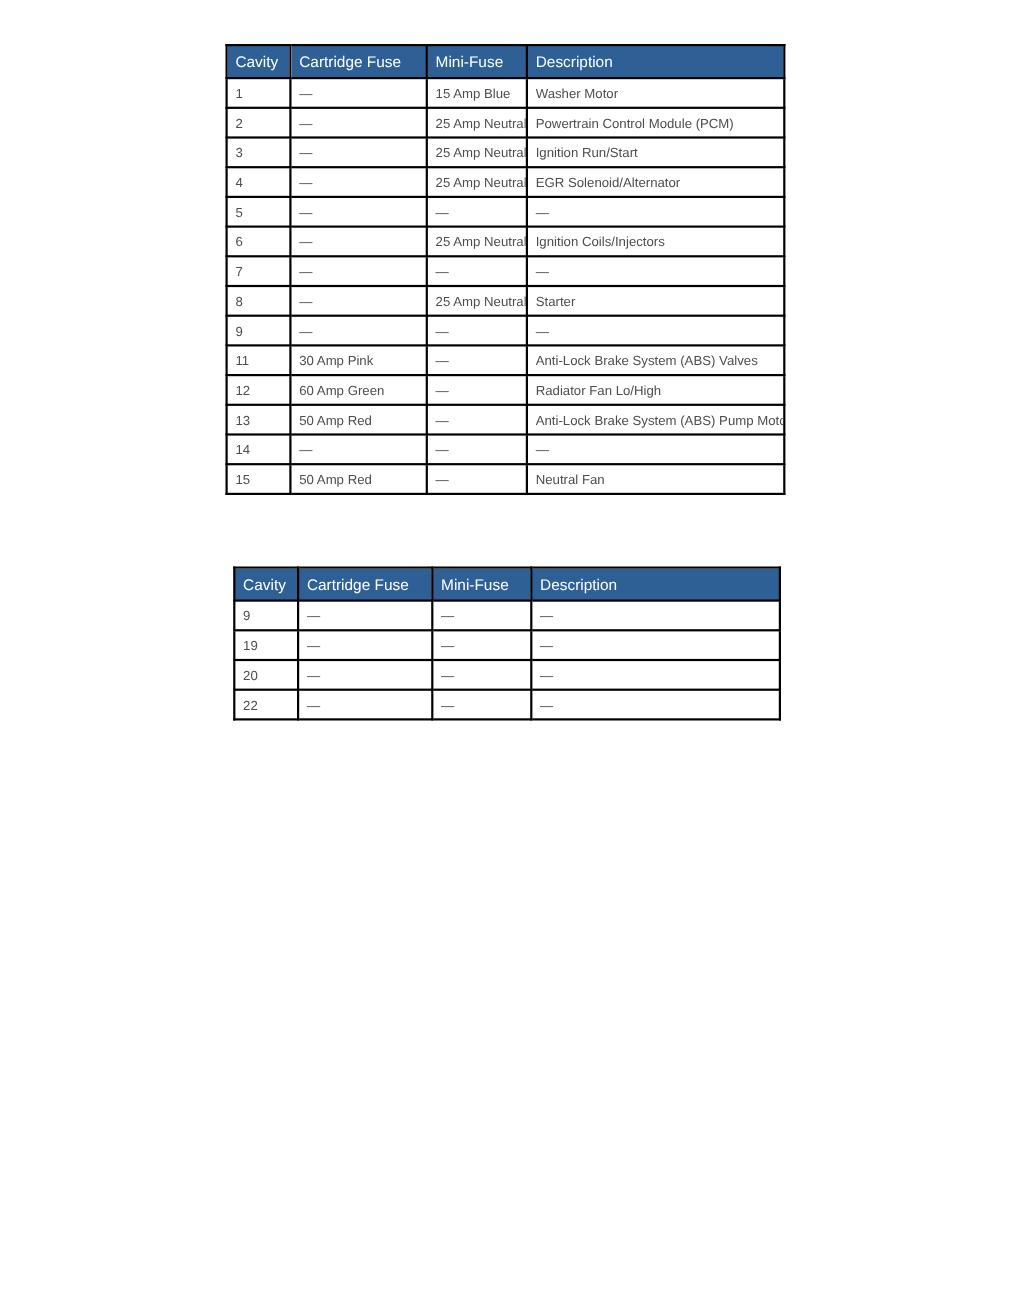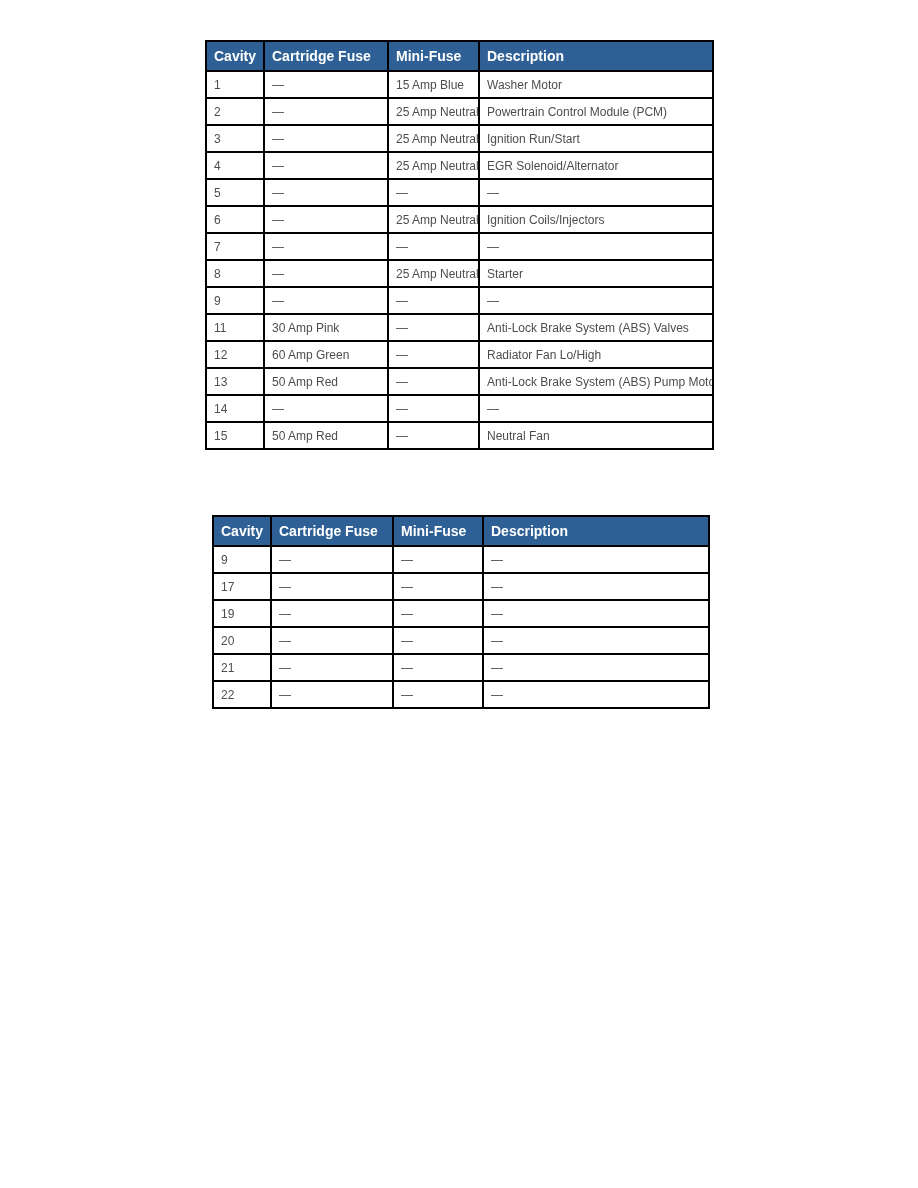--- a/index.html
+++ b/index.html
@@ -31,21 +31,21 @@
   }
   #fuse-table-2 {
     left: 212px;
     top: 515px;
     width: 496px;
   }
   table.fuse-table th {
     background: #2e6096;
     color: #ffffff;
     font-size: 14px;
-    font-weight: bold;
+    font-weight: normal;
     text-align: left;
     height: 28px;
     padding: 0 0 0 7px;
     border: 2px solid #000000;
     white-space: nowrap;
     overflow: hidden;
   }
   table.fuse-table td {
     color: #4d4d4d;
     font-size: 12px;
@@ -182,39 +182,27 @@
         </tr>
       </thead>
     <tbody>
         <tr>
           <td>9</td>
           <td>—</td>
           <td>—</td>
           <td>—</td>
         </tr>
         <tr>
-          <td>17</td>
-          <td>—</td>
-          <td>—</td>
-          <td>—</td>
-        </tr>
-        <tr>
           <td>19</td>
           <td>—</td>
           <td>—</td>
           <td>—</td>
         </tr>
         <tr>
           <td>20</td>
-          <td>—</td>
-          <td>—</td>
-          <td>—</td>
-        </tr>
-        <tr>
-          <td>21</td>
           <td>—</td>
           <td>—</td>
           <td>—</td>
         </tr>
         <tr>
           <td>22</td>
           <td>—</td>
           <td>—</td>
           <td>—</td>
         </tr>

